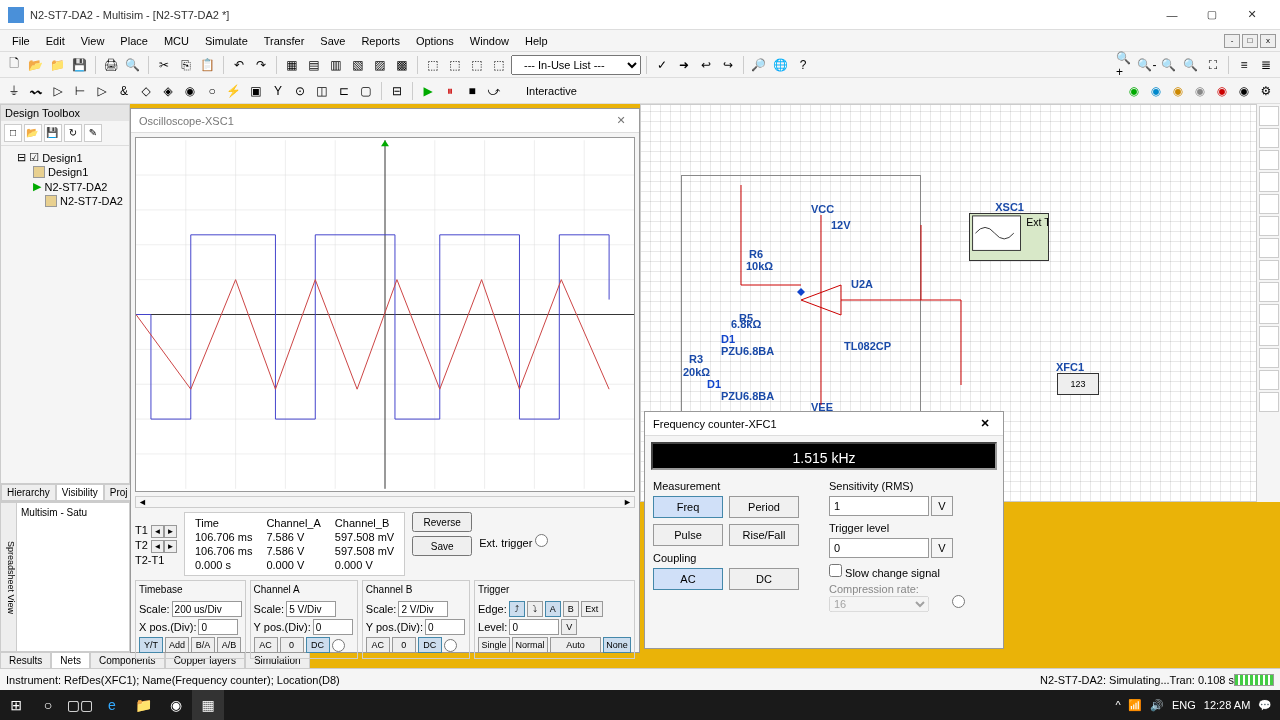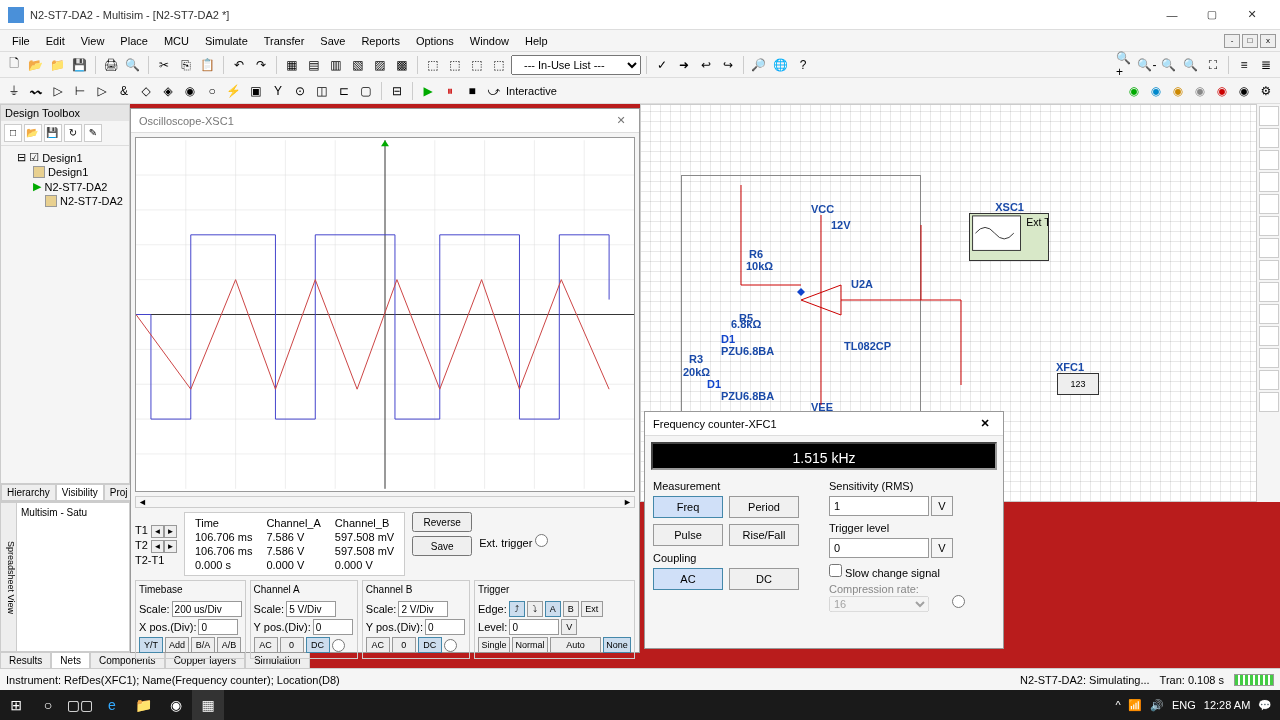--- a/index.html
+++ b/index.html
@@ -10,21 +10,21 @@
 .titlebar .win-btns { display: flex; gap: 0; }
 .titlebar .win-btn { width: 40px; height: 28px; display: flex; align-items: center; justify-content: center; color: #333; cursor: pointer; }
 .menubar { height: 22px; background: #f5f5f5; display: flex; align-items: center; padding: 0 4px; border-bottom: 1px solid #ddd; }
 .menubar .menu-item { padding: 2px 8px; cursor: pointer; }
 .menubar .mdi-btns { margin-left: auto; display: flex; }
 .menubar .mdi-btns span { width: 16px; height: 14px; border: 1px solid #999; margin-left: 2px; font-size: 8px; text-align: center; line-height: 12px; cursor: pointer; background: #eee; }
 .toolbar { height: 26px; background: #f5f5f5; display: flex; align-items: center; padding: 0 4px; gap: 2px; border-bottom: 1px solid #ddd; }
 .toolbar .tb-btn { width: 20px; height: 20px; border: 1px solid transparent; display: flex; align-items: center; justify-content: center; cursor: pointer; font-size: 12px; }
 .toolbar .sep { width: 1px; height: 18px; background: #ccc; margin: 0 3px; }
 .toolbar select { height: 20px; font-size: 11px; padding-left: 8px; }
-.main-area { position: relative; height: 592px; background: #b91c1c; }
+.main-area { position: relative; height: 592px; background: #eab308; }
 .design-toolbox { position: absolute; left: 0; top: 0; width: 130px; height: 398px; border: 1px solid #ccc; background: #f5f5f5; }
 .design-toolbox .header { background: #e5e5e5; padding: 2px 4px; font-size: 11px; }
 .design-toolbox .tb-icons { display: flex; gap: 2px; padding: 3px; border-bottom: 1px solid #ddd; }
 .design-toolbox .tb-icons span { width: 18px; height: 18px; border: 1px solid #ccc; background: #fff; font-size: 10px; text-align: center; line-height: 16px; cursor: pointer; }
 .design-toolbox .tree { padding: 4px; font-size: 11px; }
 .design-toolbox .tree-item { padding: 1px 0 1px 12px; display: flex; align-items: center; gap: 3px; cursor: pointer; }
 .design-toolbox .tree-item.l2 { padding-left: 28px; }
 .design-toolbox .tree-item .ticon { width: 12px; height: 12px; background: #e8d090; border: 1px solid #999; }
 .design-toolbox .tabs { position: absolute; bottom: 0; left: 0; right: 0; display: flex; border-top: 1px solid #ccc; }
 .design-toolbox .tabs .tab { padding: 2px 5px; border: 1px solid #ccc; background: #eee; font-size: 10px; cursor: pointer; }
@@ -71,21 +71,21 @@
 .spreadsheet { position: absolute; left: 0; top: 398px; width: 130px; height: 150px; border: 1px solid #ccc; background: #fff; }
 .spreadsheet .ss-side { position: absolute; left: 0; top: 0; width: 16px; height: 100%; background: #eee; writing-mode: vertical-rl; text-align: center; font-size: 9px; border-right: 1px solid #ccc; }
 .spreadsheet .ss-content { padding: 4px 4px 4px 20px; font-size: 10px; }
 .bottom-tabs { position: absolute; left: 0; top: 548px; display: flex; }
 .bottom-tabs .btab { padding: 2px 8px; border: 1px solid #ccc; background: #eee; font-size: 10px; cursor: pointer; }
 .bottom-tabs .btab.active { background: #fff; }
 .right-toolbar { position: absolute; right: 0; top: 0; width: 24px; height: 398px; background: #f5f5f5; border-left: 1px solid #ccc; }
 .right-toolbar .rtb { width: 20px; height: 20px; margin: 2px auto; border: 1px solid #ccc; background: #fff; cursor: pointer; }
 .statusbar { position: absolute; bottom: 30px; left: 0; right: 0; height: 22px; background: #f5f5f5; border-top: 1px solid #ccc; display: flex; align-items: center; padding: 0 6px; font-size: 11px; }
 .statusbar .st-section { margin-right: 20px; }
-.statusbar .st-right { margin-left: auto; display: flex; gap: 10px; align-items: center; }
+.statusbar .st-right { margin-left: auto; display: flex; align-items: center; }
 .statusbar .sim-bar { width: 40px; height: 12px; background: repeating-linear-gradient(90deg, #4c4, #4c4 3px, #fff 3px, #fff 5px); border: 1px solid #999; }
 .taskbar { position: absolute; bottom: 0; left: 0; right: 0; height: 30px; background: #1a1a1a; display: flex; align-items: center; }
 .taskbar .tb-item { width: 32px; height: 30px; display: flex; align-items: center; justify-content: center; color: #fff; font-size: 14px; cursor: pointer; }
 .taskbar .tb-right { margin-left: auto; display: flex; align-items: center; gap: 8px; color: #fff; font-size: 10px; padding-right: 8px; }
 .arrow-btn { width: 13px; height: 13px; border: 1px solid #999; background: #eee; font-size: 8px; text-align: center; line-height: 11px; cursor: pointer; display: inline-block; }
 </style>
 </head>
 <body>
 
 <div class="titlebar">
@@ -184,21 +184,21 @@
   <div class="tb-btn">◫</div>
   <div class="tb-btn">⊏</div>
   <div class="tb-btn">▢</div>
   <div class="sep"></div>
   <div class="tb-btn">⊟</div>
   <div class="sep"></div>
   <div class="tb-btn" style="color:#0a0">▶</div>
   <div class="tb-btn" style="color:#c00">⏸</div>
   <div class="tb-btn">■</div>
   <div class="tb-btn">⤻</div>
-  <span style="margin-left:0">Interactive</span>
+  <span style="margin-left:20px">Interactive</span>
   <div style="flex:1"></div>
   <div class="tb-btn" style="color:#0a0">◉</div>
   <div class="tb-btn" style="color:#08c">◉</div>
   <div class="tb-btn" style="color:#c80">◉</div>
   <div class="tb-btn" style="color:#888">◉</div>
   <div class="tb-btn" style="color:#c00">◉</div>
   <div class="tb-btn">◉</div>
   <div class="tb-btn">⚙</div>
 </div>
 

